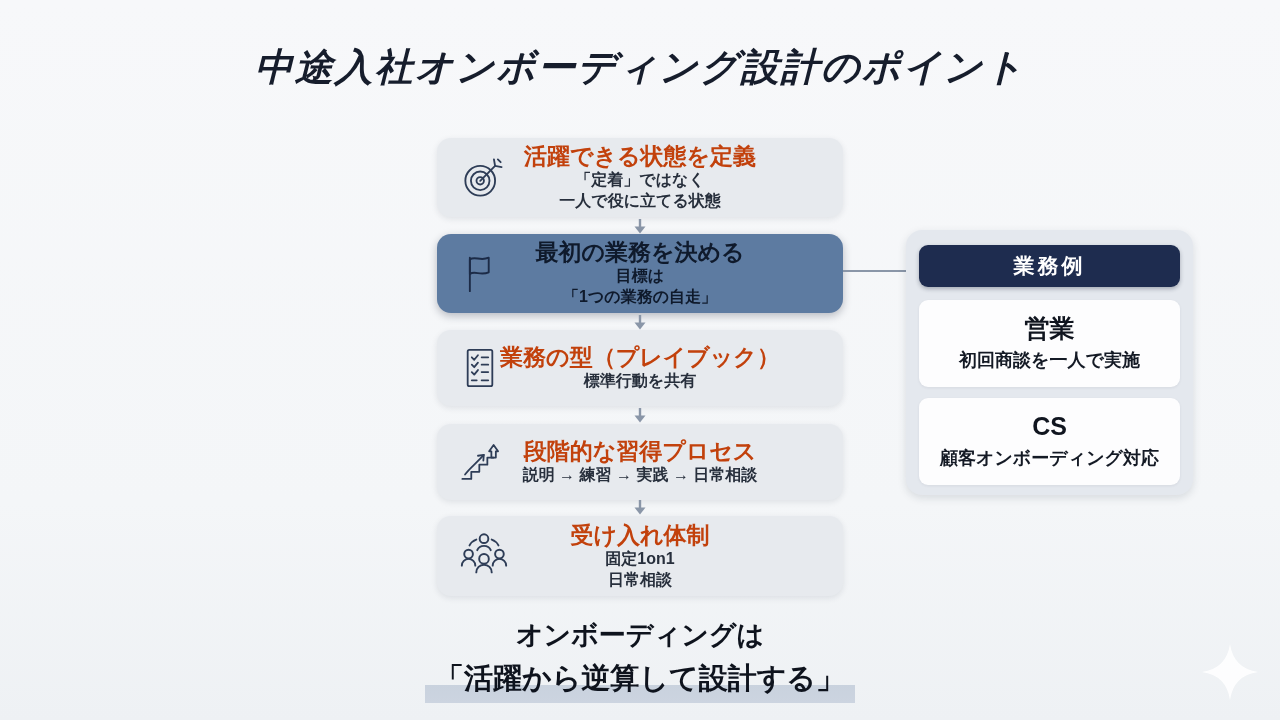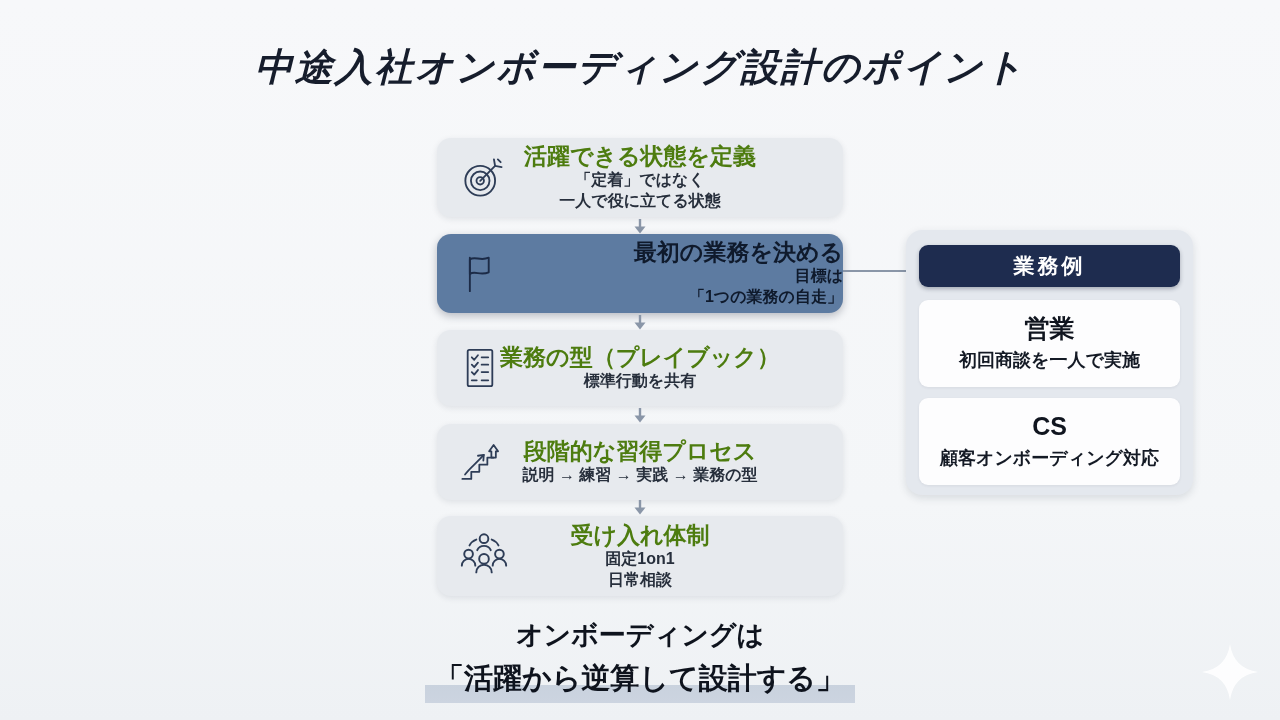--- a/index.html
+++ b/index.html
@@ -12,23 +12,23 @@
     position:absolute; top:42px; left:0; right:0; text-align:center;
     font-size:38px; font-weight:800; color:#161d2c; letter-spacing:2px;font-style:italic;
   }
   
   .step {
     position:absolute; left:437px; width:406px; border-radius:14px;
     background:#e7eaee; box-shadow:0 2px 6px rgba(25,35,55,.10);
     display:flex; flex-direction:column; justify-content:center;
     align-items:center; text-align:center;
   }
-  .step.highlight { background:#5d7ba1; box-shadow:0 3px 8px rgba(20,30,50,.28);align-items:flex-end; }
+  .step.highlight { background:#5d7ba1; box-shadow:0 3px 8px rgba(20,30,50,.28); }
   .step .icon-wrap { position:absolute; left:20px; top:50%; transform:translateY(-50%); line-height:0; }
-  .step-title { font-size:23px; font-weight:800; color:#4d7c0f; line-height:1.18; }
+  .step-title { font-size:23px; font-weight:800; color:#c2410c; line-height:1.18; }
   .step-sub   { font-size:16px; font-weight:700; color:#272f3c; line-height:1.3; }
   .step.highlight .step-title, .step.highlight .step-sub { color:#0f1a2c; }
   #step1 { top:138px; height:79px; }
   #step2 { top:234px; height:79px; }
   #step3 { top:330px; height:76px;text-align:center; }
   #step4 { top:424px; height:76px; }
   #step5 { top:516px; height:80px; }
   .flow-arrow { position:absolute; left:632px; width:16px; height:15px; line-height:0; }
   #arrow1 { top:219px; } #arrow2 { top:315px; } #arrow3 { top:408px; } #arrow4 { top:500px; }
   .connector { position:absolute; left:843px; top:270px; width:63px; height:2px; background:#8a96a8; }
@@ -140,21 +140,21 @@
   <div class="step" id="step4">
     <span class="icon-wrap">
       <svg width="50" height="50" viewBox="0 0 56 56" fill="none" stroke="#2e3d57" stroke-width="2" stroke-linecap="round" stroke-linejoin="round">
         <path d="M6 47 L16 47 L16 39 L25 39 L25 31 L34 31 L34 23 L41 23"></path>
         <path d="M41 9 l5 7 h-2.5 v7 h-5 v-7 H36 Z"></path>
         <path d="M9 42 C14 35 20 31 30 20"></path>
         <path d="M30 20 l-6.5 1 M30 20 l-0.5 6.5"></path>
       </svg>
     </span>
     <div class="step-title">段階的な習得プロセス</div>
-    <div class="step-sub">説明 → 練習 → 実践 → 業務の型</div>
+    <div class="step-sub">説明 → 練習 → 実践 → 日常相談</div>
   </div>
 
   <span class="flow-arrow" id="arrow4">
     <svg width="16" height="15" viewBox="0 0 16 15">
         <line x1="8" y1="0" x2="8" y2="8" stroke="#8a96a8" stroke-width="2.4"></line>
         <polygon points="2.5,7.5 13.5,7.5 8,14.5" fill="#8a96a8"></polygon>
       </svg>
   </span>
 
   <div class="step" id="step5">

